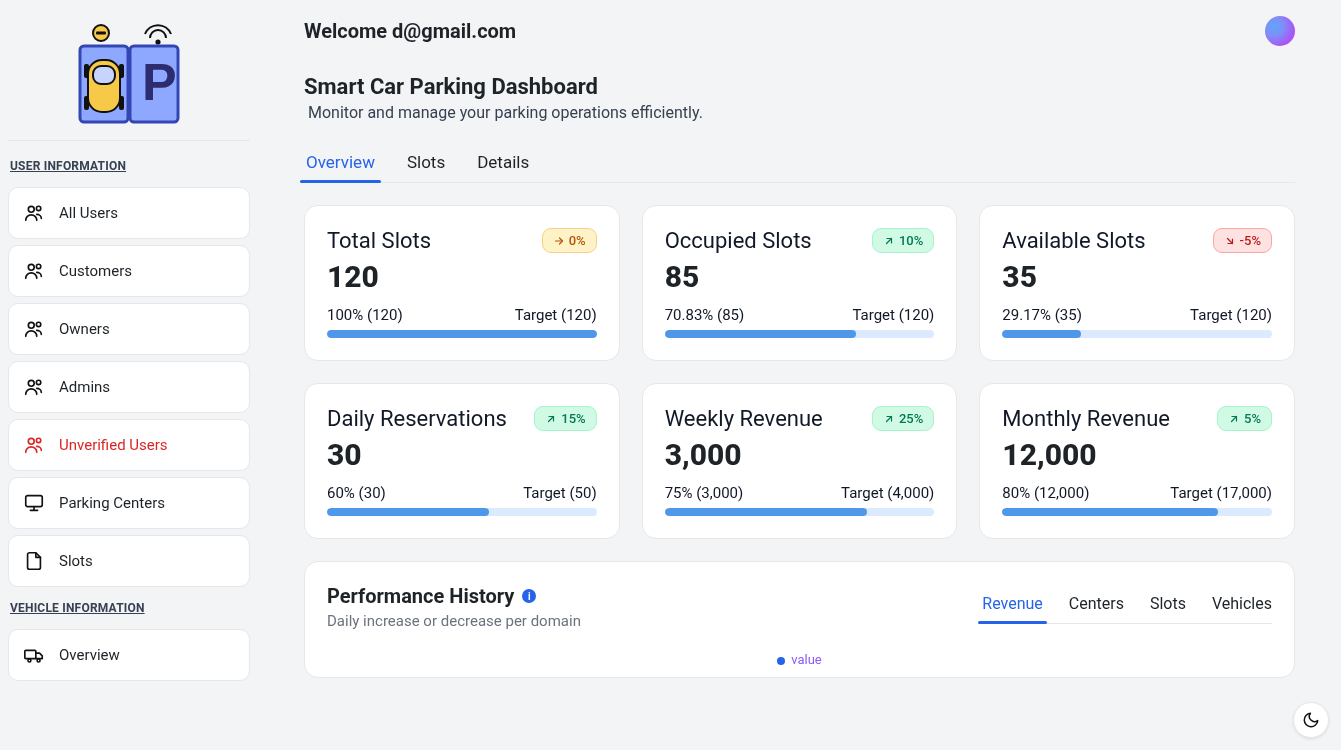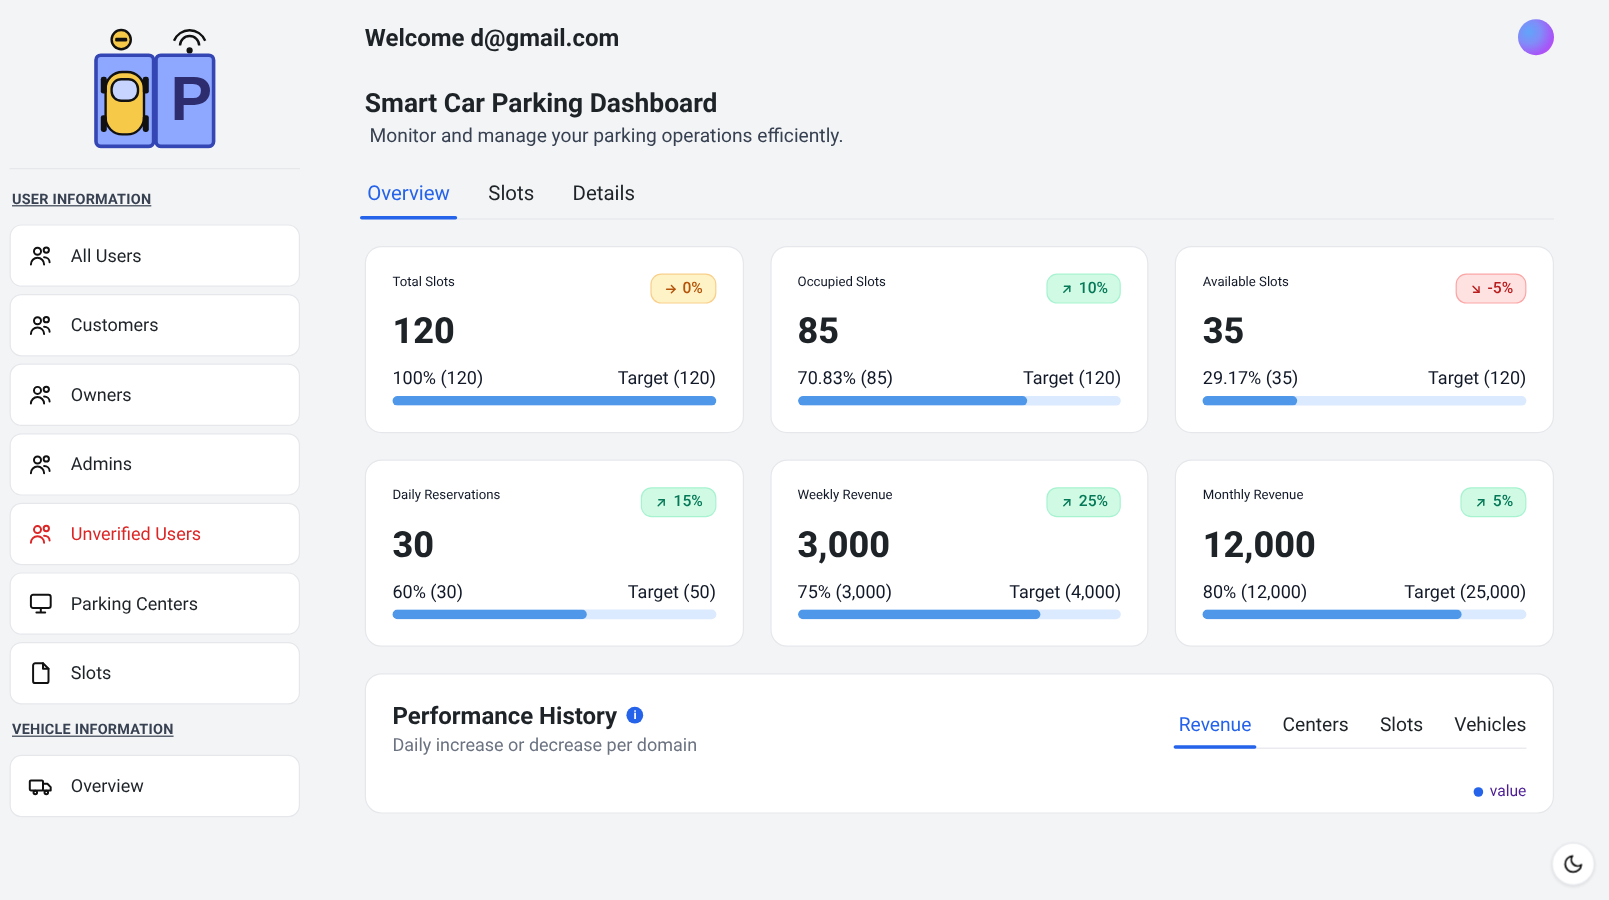--- a/index.html
+++ b/index.html
@@ -72,41 +72,41 @@
   .dash-sub { font-size:16px; color:#374151; margin:4px;}
 
   .tabs { display:flex; gap:28px; border-bottom:1px solid var(--border); margin-top:22px;}
   .tab { padding: 8px 2px 10px; font-size:17px; cursor:pointer; position:relative; }
   .tab.active { color: var(--blue-darker); }
   .tab.active::after { content:""; position:absolute; left:-4px; right:-4px; bottom:-1px; height:3px; background:var(--blue-darker); border-radius:2px;}
 
   .cards { display:grid; grid-template-columns: repeat(3, 1fr); gap:22px; margin-top:22px; }
   .card { background:#fff; border:1px solid var(--border); border-radius:14px; padding:22px; }
   .card-top { display:flex; justify-content:space-between; align-items:flex-start; }
-  .card-title { font-size:11px; color:#111827; }
+  .card-title { font-size:22px; color:#111827; }
   .badge { display:inline-flex; align-items:center; gap:4px; font-size:13px; font-weight:500; padding:4px 10px; border-radius:9px; border:1px solid transparent;}
   .badge.flat   { background:var(--orange-bg); color:#b45309; border-color:#f9cf8a; }
   .badge.up     { background:var(--green-bg); color:#047857; border-color:#a7f3d0; }
   .badge.down   { background:var(--red-bg); color:#b91c1c; border-color:#fca5a5; }
   .big { font-size:30px; font-weight:800; margin:6px 0 12px; }
   .card-foot { display:flex; justify-content:space-between; font-size:15px; color:#111827; margin-bottom:6px; margin-top:10px;}
   .progress { height:8px; border-radius:5px; background:var(--blue-light); overflow:hidden;}
   .progress > div { height:100%; background:#4f98e9; border-radius:5px; }
 
   .panel { background:#fff; border:1px solid var(--border); border-radius:14px; padding:22px 22px 10px; margin-top:22px; }
   .panel-head { display:flex; justify-content:space-between; align-items:center; gap:20px; }
   .panel-title { font-size:20px; font-weight:700; display:flex; align-items:center; gap:8px;}
   .info-dot { width:14px; height:14px; border-radius:50%; background:var(--blue-darker); color:#fff; font-size:10px; font-weight:700; display:inline-flex; align-items:center; justify-content:center; }
   .panel-sub { color:#6b7280; font-size:15px; margin-top:4px; }
   .panel-tabs { display:flex; gap:26px; border-bottom:1px solid var(--border); }
   .panel-tab { padding: 4px 0 10px; font-size:16px; cursor:pointer; position:relative;}
   .panel-tab.active { color: var(--blue-darker); }
   .panel-tab.active::after { content:""; position:absolute; left:-4px; right:-4px; bottom:-1px; height:3px; background:var(--blue-darker); border-radius:2px;}
 
-  .legend { text-align:right; font-size:13px; color:#4c1d95; margin-top:22px;}
+  .legend { text-align:center; font-size:13px; color:#8b5cf6; margin-top:22px;}
   .legend .dot { display:inline-block; width:8px; height:8px; border-radius:50%; background:var(--blue-darker); margin-right:6px; vertical-align:middle;}
 
   .theme-btn { position:fixed; right:12px; bottom:12px; width:36px; height:36px; border-radius:50%; background:#fff; border:1px solid var(--border); box-shadow:0 1px 3px rgba(0,0,0,.1); display:flex; align-items:center; justify-content:center; cursor:pointer;}
 </style>
 </head>
 <body>
 
 <div class="layout">
 
   <aside class="sidebar">
@@ -312,21 +312,21 @@
             <span class="badge up">
               <svg width="12" height="12" viewBox="0 0 24 24" fill="none" stroke="currentColor" stroke-width="2.4" stroke-linecap="round" stroke-linejoin="round">
                 <use href="#ic-arrow-up-right"></use>
               </svg>
               <span>5%</span>
             </span>
           </div>
           <div class="big">12,000</div>
           <div class="card-foot">
             <span>80% (12,000)</span>
-            <span>Target (25,000)</span>
+            <span>Target (17,000)</span>
           </div>
           <div class="progress">
             <div style="width:80%"></div>
           </div>
         </div>
       </div>
 
     <section class="panel">
       <div class="panel-head">
         <div>

